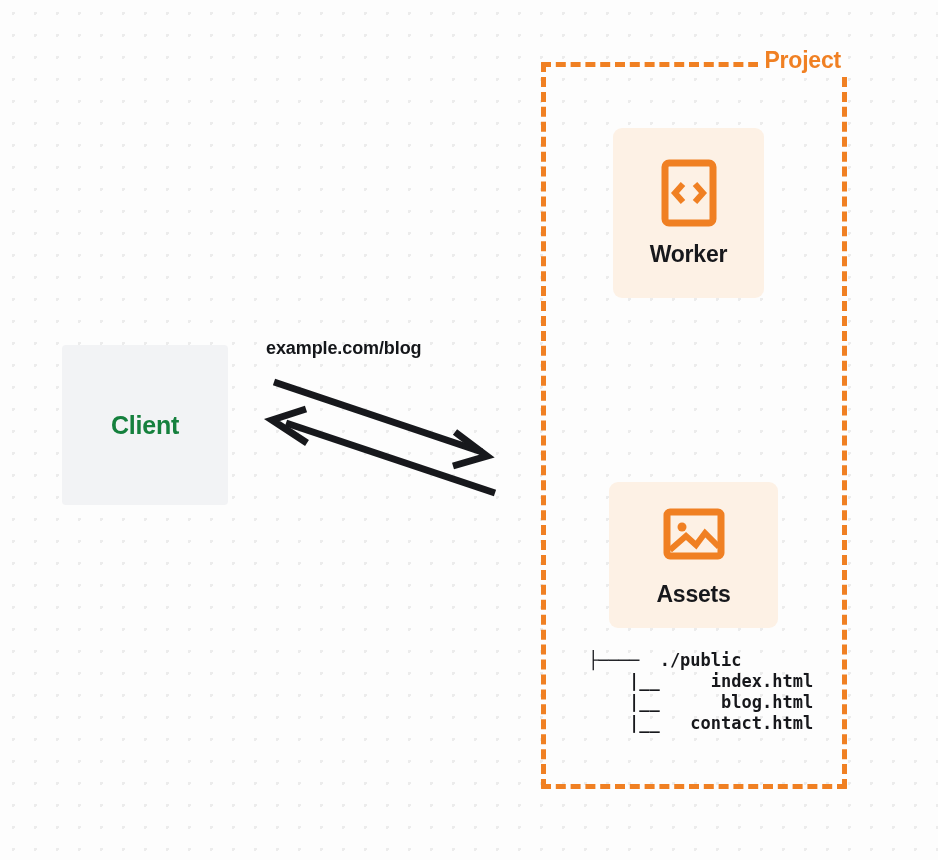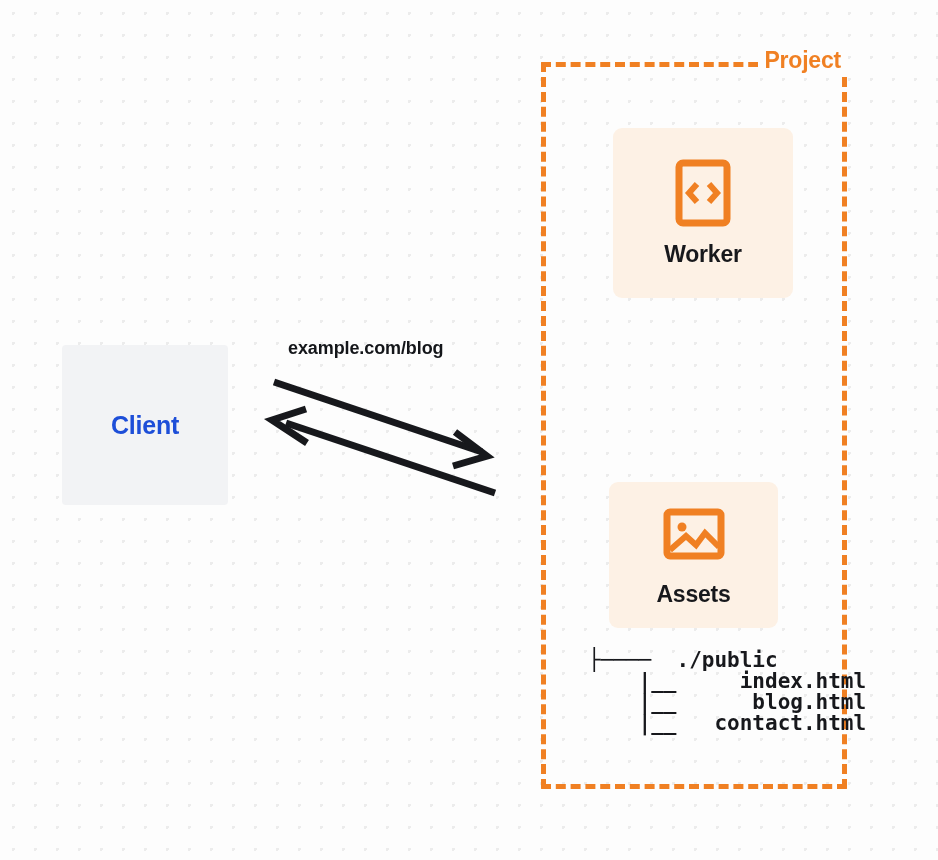--- a/index.html
+++ b/index.html
@@ -30,28 +30,28 @@
     height: 160px;
     background: #f2f3f5;
     border-radius: 4px;
     display: flex;
     align-items: center;
     justify-content: center;
   }
   .client-label {
     font-size: 25px;
     font-weight: bold;
-    color: #1d4ed8;
+    color: #15803d;
     letter-spacing: -0.2px;
   }
 
   
   .edge-label {
     position: absolute;
-    left: 288px;
+    left: 266px;
     top: 338px;
     font-size: 18px;
     font-weight: bold;
     color: #14161a;
     letter-spacing: -0.1px;
     white-space: nowrap;
   }
 
   
   .arrows-layer {
@@ -99,21 +99,21 @@
     background: #fdf1e5;
     border-radius: 9px;
     display: flex;
     flex-direction: column;
     align-items: center;
     justify-content: center;
   }
   .card-worker {
     left: 613px;
     top: 128px;
-    width: 180px;
+    width: 151px;
     height: 170px;
   }
   .card-assets {
     left: 609px;
     top: 482px;
     width: 169px;
     height: 146px;
   }
   .card-icon {
     width: 62px;
@@ -128,21 +128,21 @@
     color: #17181c;
     letter-spacing: -0.2px;
   }
 
   
   .file-tree {
     position: absolute;
     left: 588px;
     top: 650px;
     font-family: "DejaVu Sans Mono", "Liberation Mono", monospace;
-    font-size: 21px;
+    font-size: 17px;
     line-height: 21px;
     font-weight: bold;
     color: #17181c;
     white-space: pre;
   }
 </style>
 </head>
 <body>
 
 <div id="canvas">

